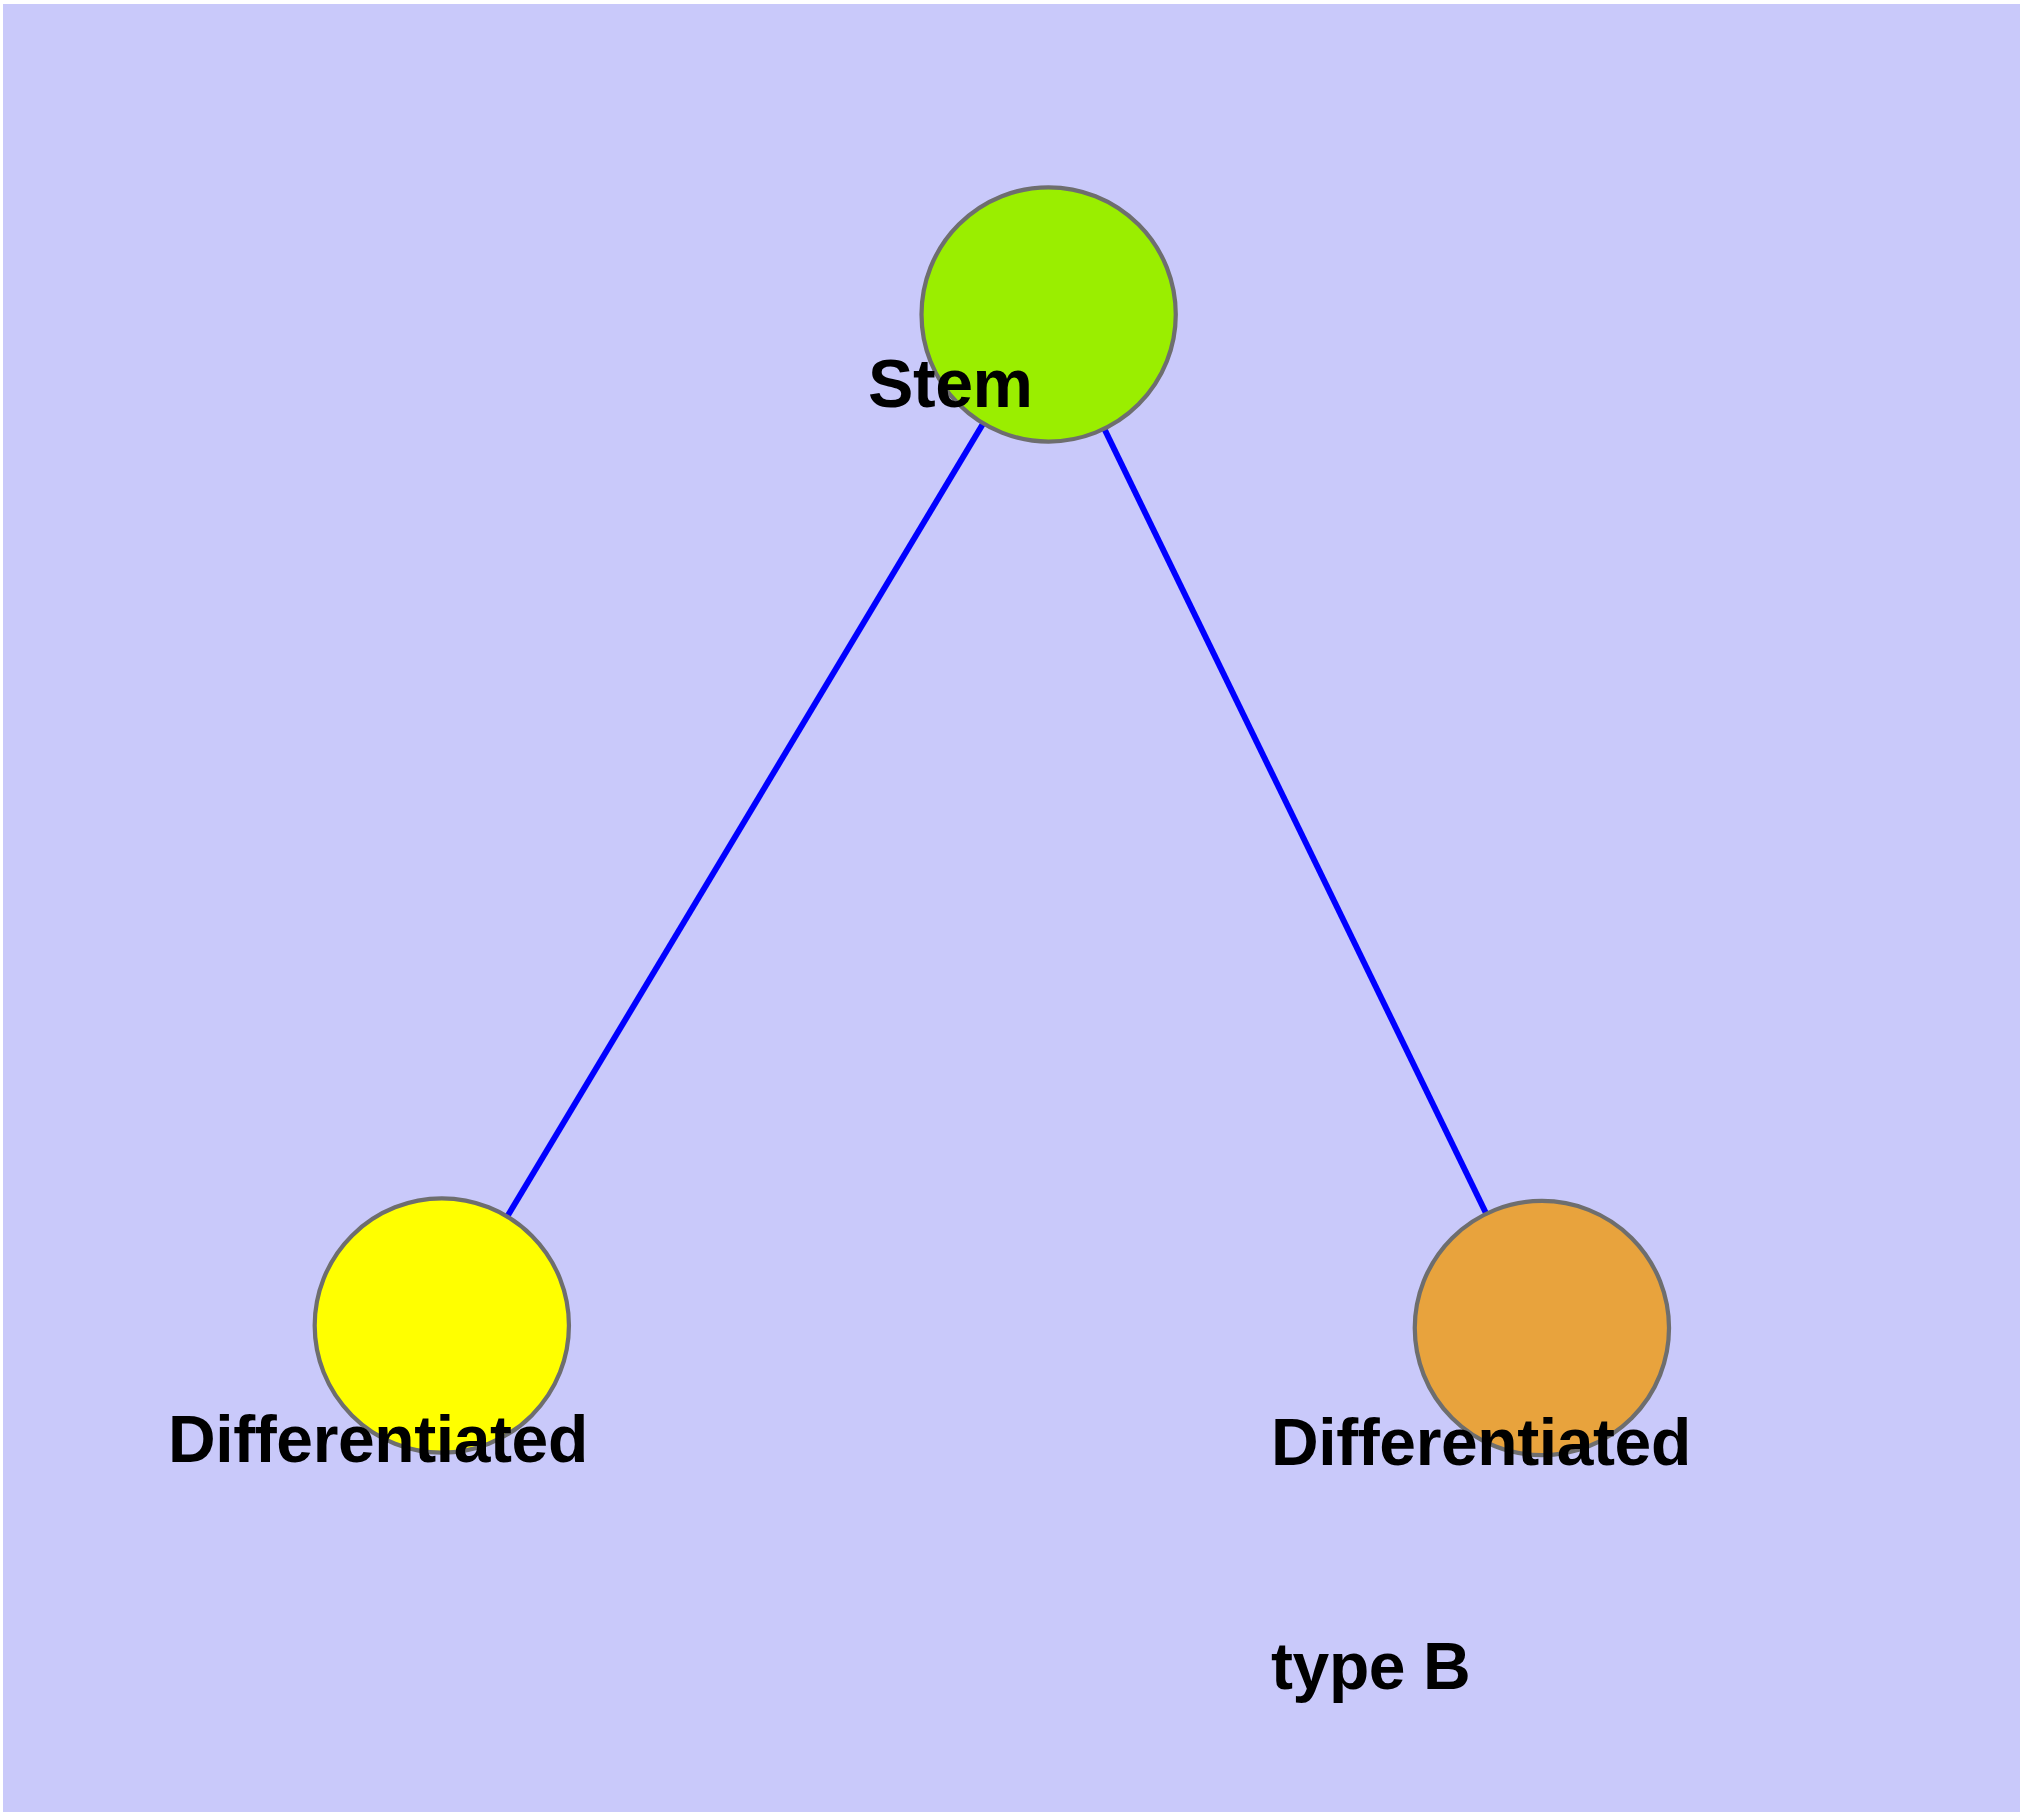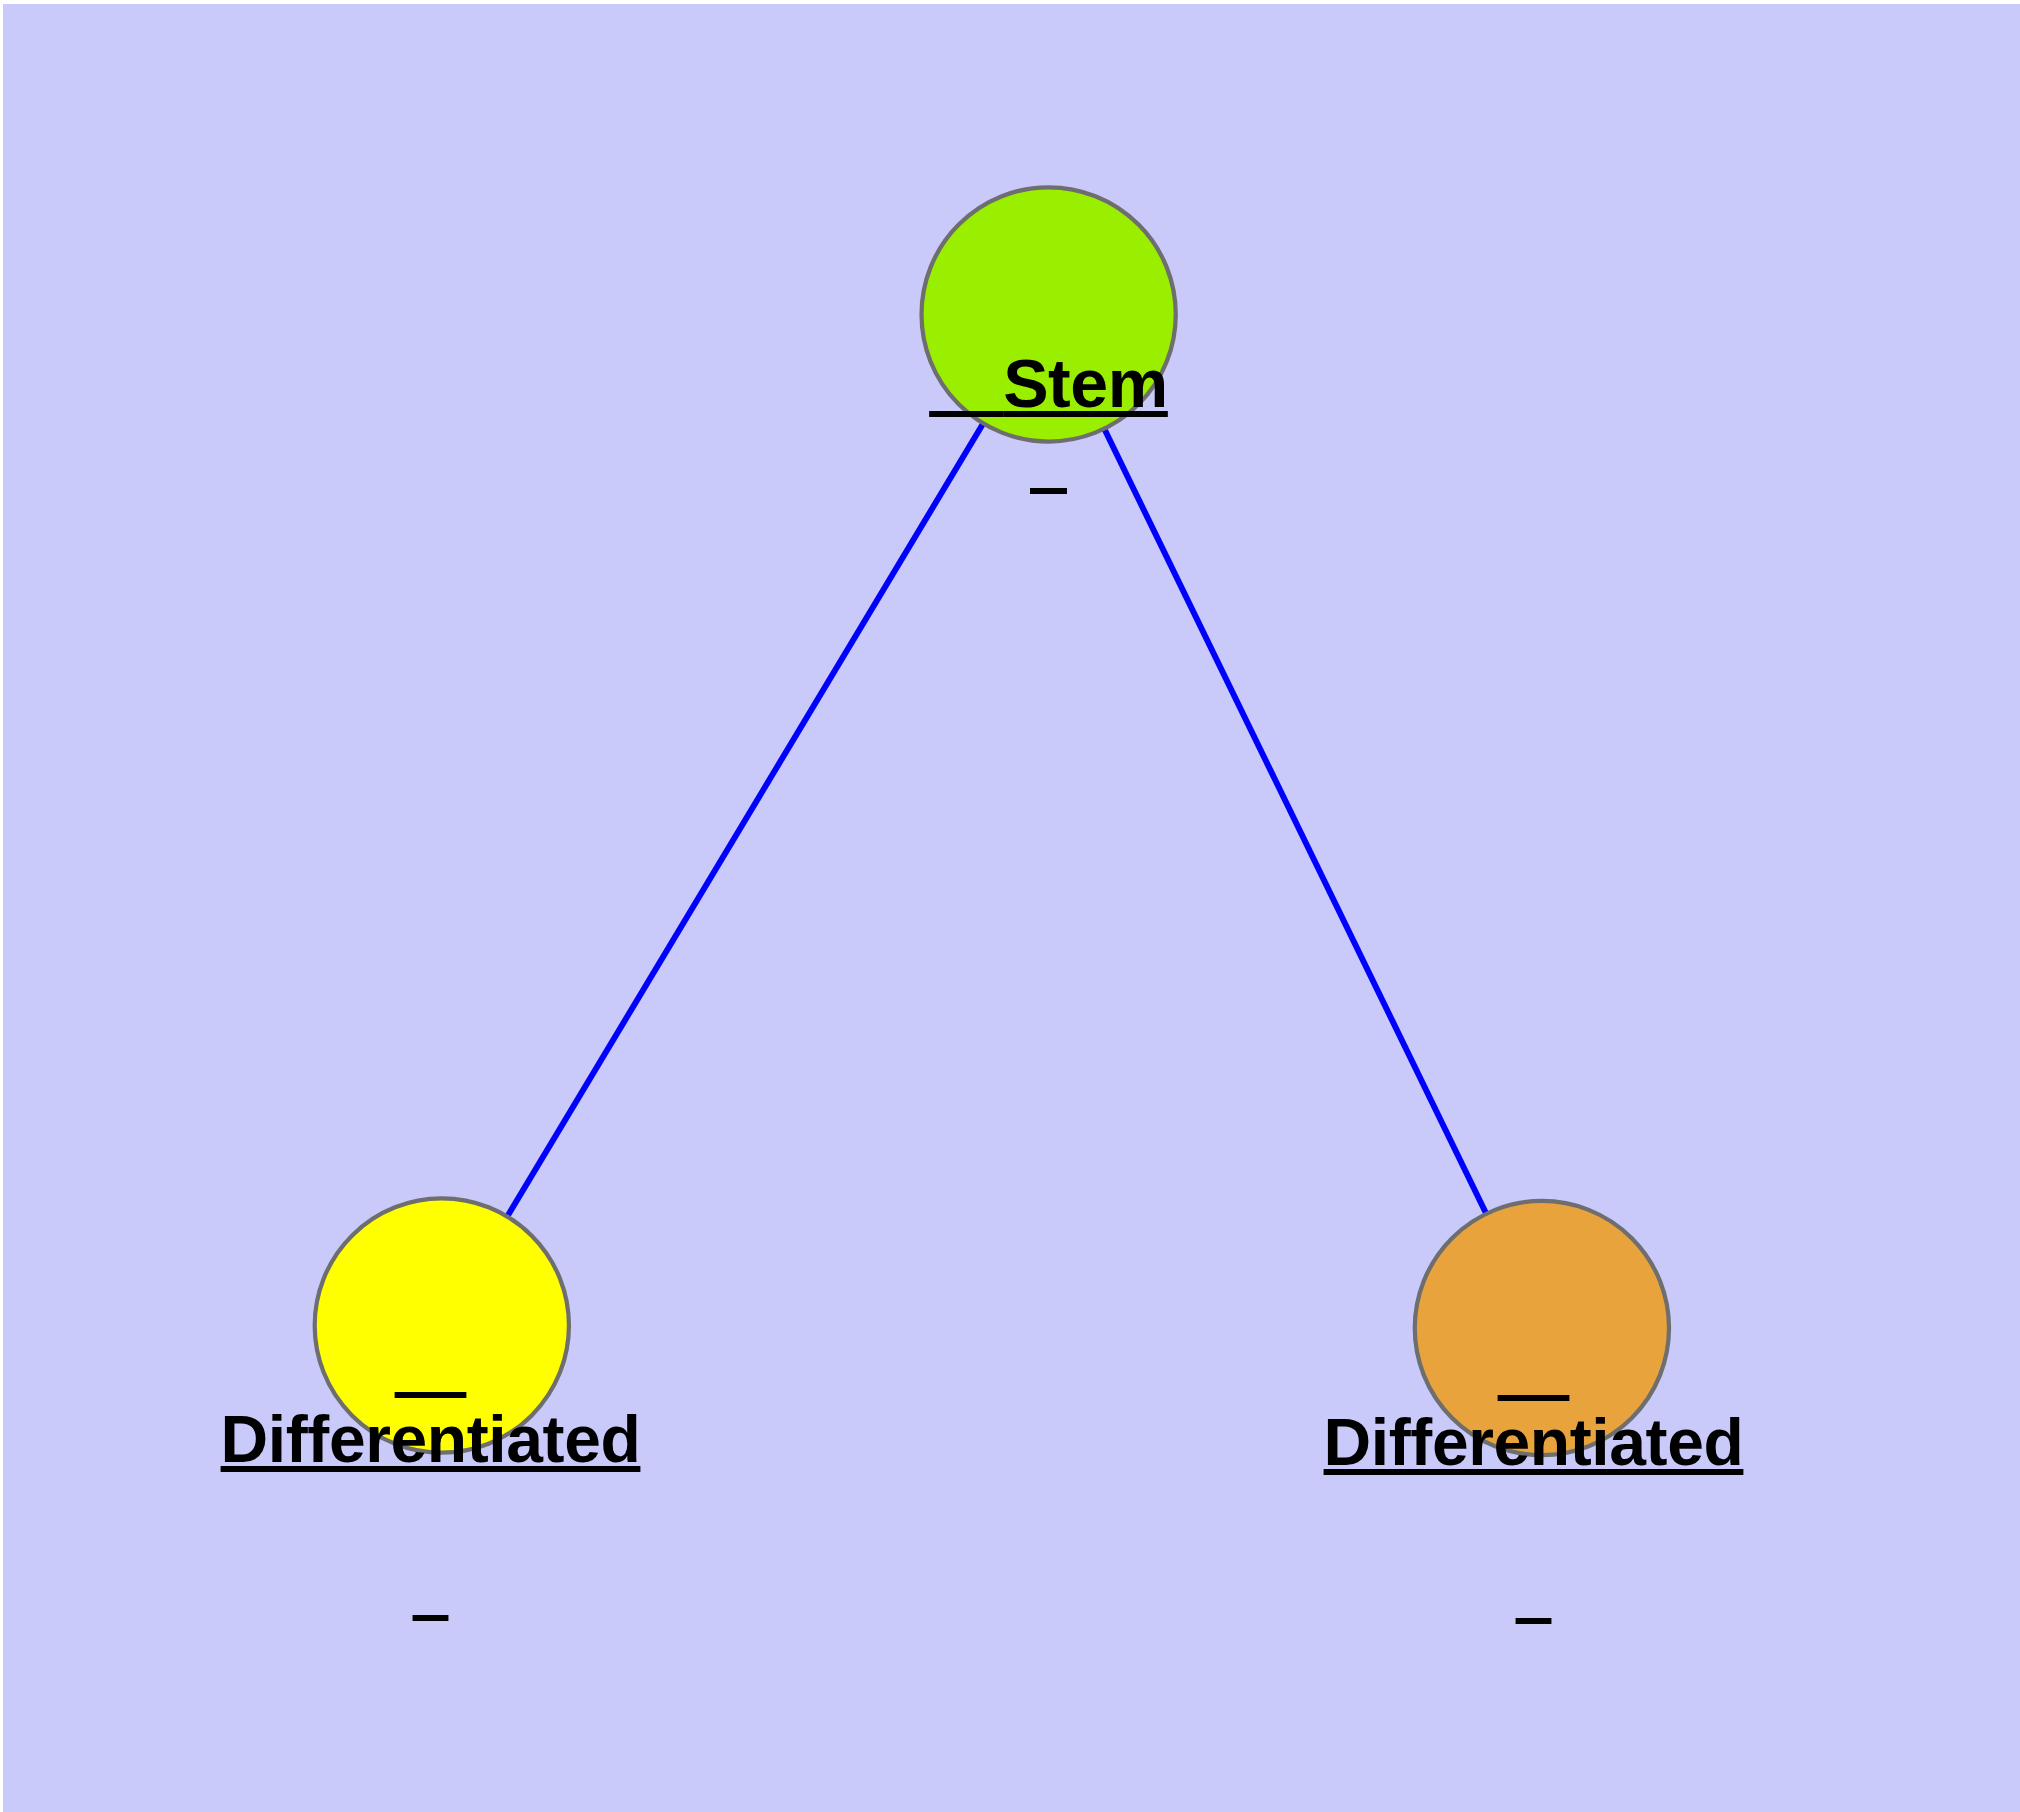--- a/index.html
+++ b/index.html
@@ -29,26 +29,25 @@
     left: 0;
     top: 0;
     width: 2021px;
     height: 1812px;
   }
   .node-label {
     position: absolute;
     color: #000000;
     font-family: "Liberation Sans", sans-serif;
     font-weight: bold;
-    text-align: center;
+    text-align: left;
     line-height: 1.13;
     white-space: pre;
     letter-spacing: -0.4px;
     pointer-events: none;
-    text-decoration: underline;
   }
   #label-stem {
     left: 794px;
     top: 268px;
     width: 509px;
     font-size: 68px;
   }
   #label-diff-a {
     left: 168px;
     top: 1253px;
@@ -86,16 +85,17 @@
   <div class="node-label" id="label-stem">
     <span>Stem</span>
   </div>
 
   <div class="node-label" id="label-diff-a">
     <div>Differentiated</div>
   </div>
 
   <div class="node-label" id="label-diff-b">
     <div>Differentiated</div>
+    <div>type B</div>
   </div>
 
 </div>
 
 
 </body></html>

